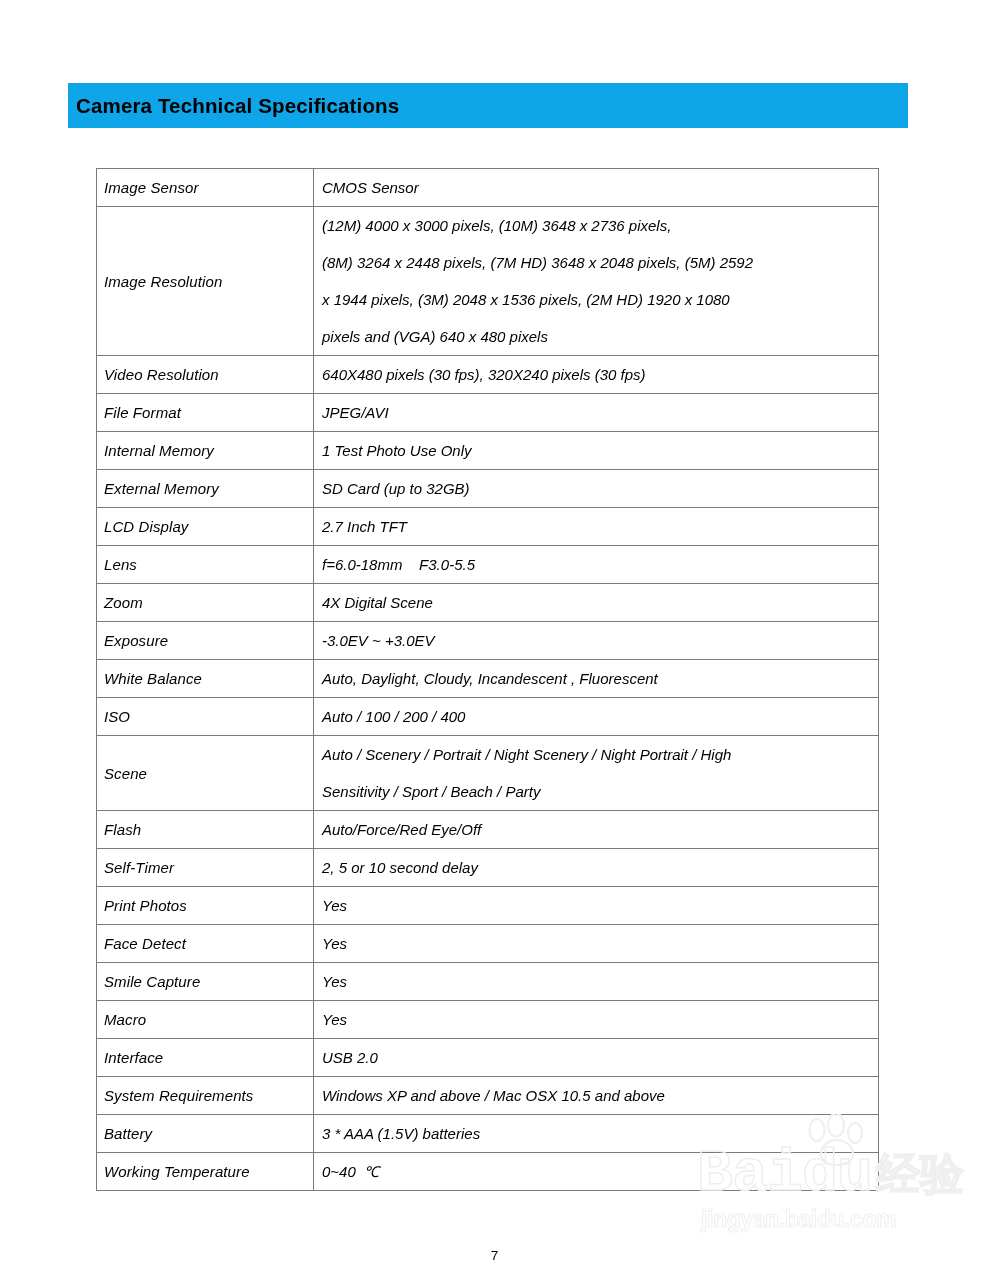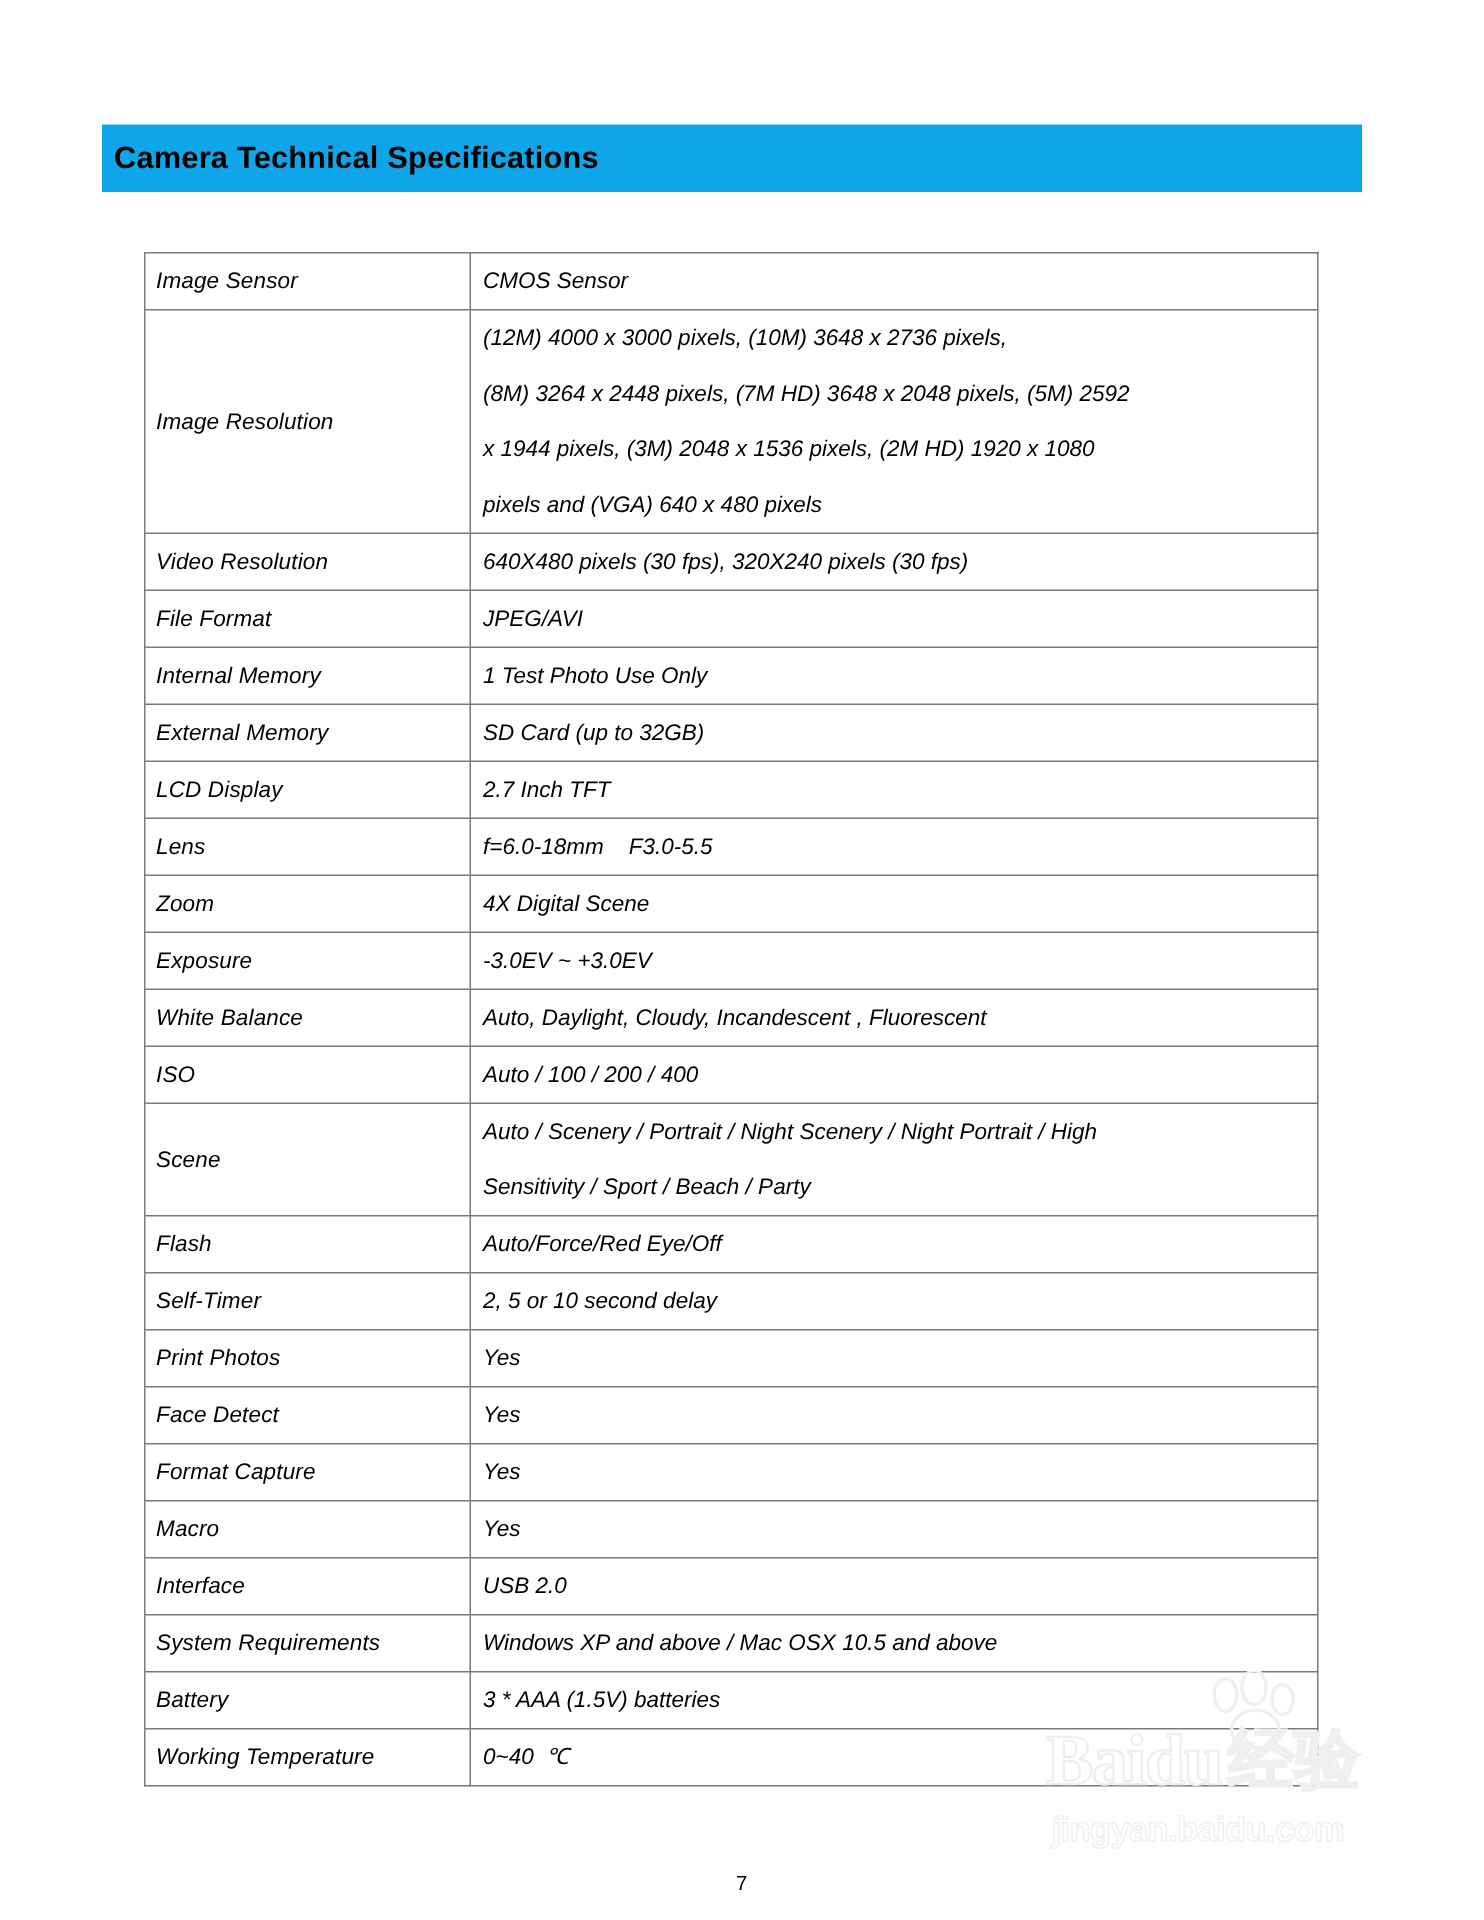--- a/index.html
+++ b/index.html
@@ -88,27 +88,27 @@
     opacity: 1;
   }
   #watermark .wm-logo-row {
     position: absolute;
     left: 0;
     top: 22px;
     display: flex;
     align-items: flex-end;
   }
   #watermark .wm-word {
-    font-size: 48px;
+    font-size: 60px;
     font-weight: bold;
     color: transparent;
     -webkit-text-stroke: 1.5px #eeeeee;
     letter-spacing: -1px;
     line-height: 48px;
-    font-family: Liberation Serif, serif;
+    font-family: Liberation Mono, monospace;
   }
   #watermark .wm-cn {
     font-size: 44px;
     font-weight: bold;
     color: transparent;
     -webkit-text-stroke: 1.5px #efefef;
     line-height: 48px;
     margin-left: 4px;
     font-family: "DejaVu Sans", sans-serif;
   }
@@ -217,21 +217,21 @@
         </tr>
         <tr>
           <td class="label">Print Photos</td>
           <td class="value">Yes</td>
         </tr>
         <tr>
           <td class="label">Face Detect</td>
           <td class="value">Yes</td>
         </tr>
         <tr>
-          <td class="label">Format Capture</td>
+          <td class="label">Smile Capture</td>
           <td class="value">Yes</td>
         </tr>
         <tr>
           <td class="label">Macro</td>
           <td class="value">Yes</td>
         </tr>
         <tr>
           <td class="label">Interface</td>
           <td class="value">USB 2.0</td>
         </tr>

